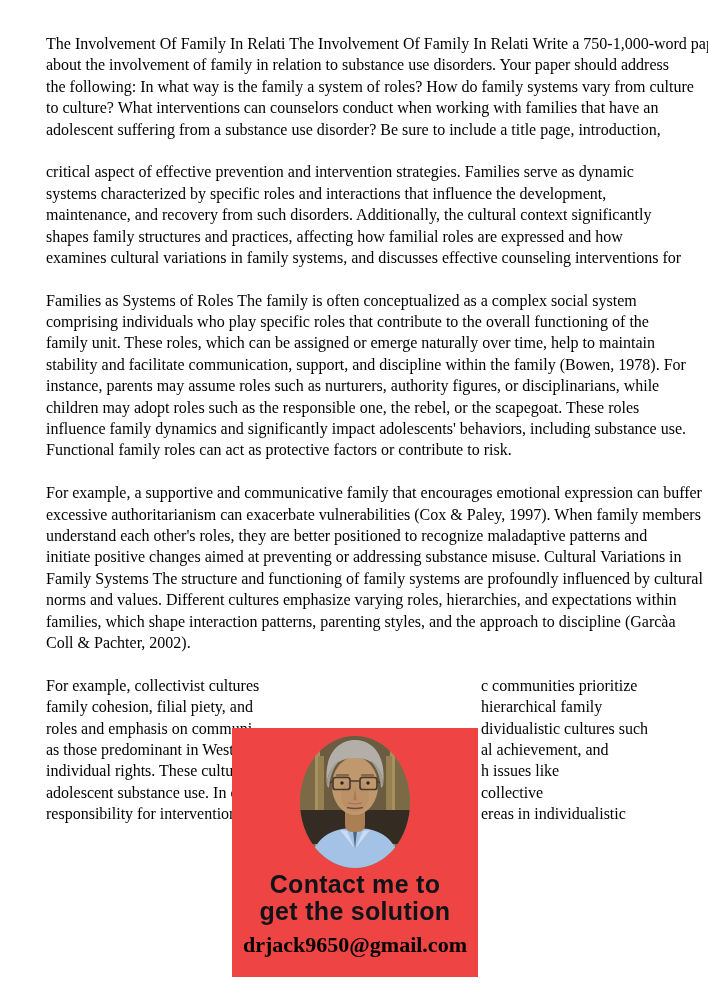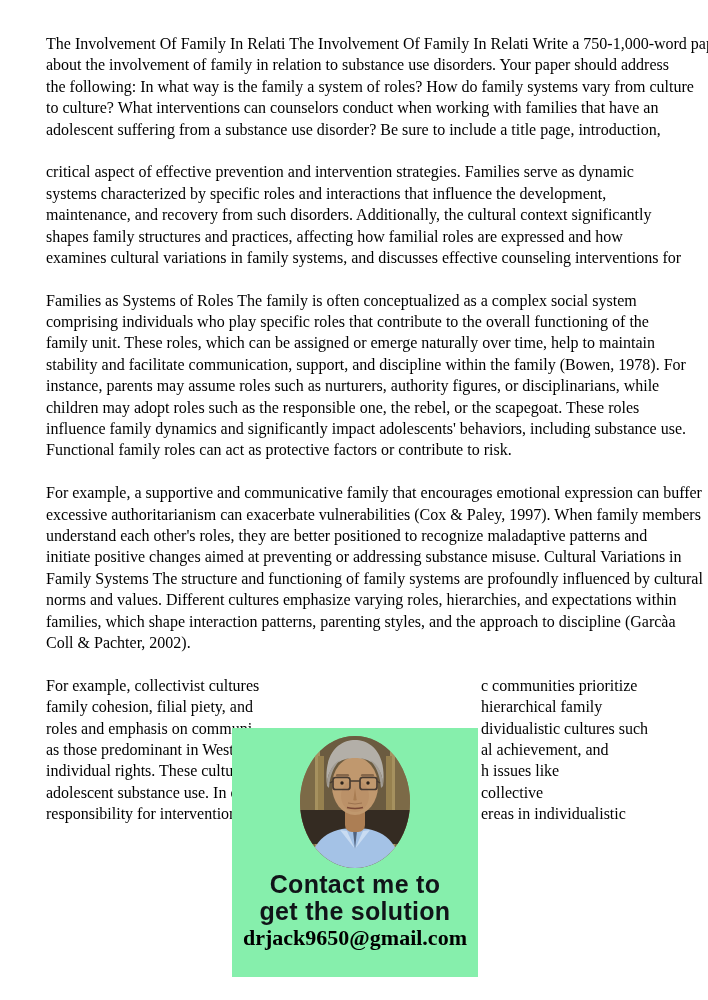--- a/index.html
+++ b/index.html
@@ -60,20 +60,21 @@
     margin-top: 3px;
     font-family: "Liberation Sans", sans-serif;
     font-weight: bold;
     font-size: 25px;
     line-height: 27px;
     color: #101418;
     text-align: center;
     letter-spacing: 0.3px;
   }
   .popup-email {
+    margin-top: 7px;
     font-family: "Liberation Serif", serif;
     font-weight: bold;
     font-size: 22px;
     color: #000000;
     text-align: center;
   }
 </style>
 </head>
 <body style="background: rgb(255, 255, 255);">
 
@@ -116,21 +117,21 @@
       <div class="line"><span>For example, collectivist cultures</span><span class="frag-right">c communities prioritize</span></div>
       <div class="line"><span>family cohesion, filial piety, and</span><span class="frag-right">hierarchical family</span></div>
       <div class="line"><span>roles and emphasis on communi</span><span class="frag-right">dividualistic cultures such</span></div>
       <div class="line"><span>as those predominant in Western</span><span class="frag-right">al achievement, and</span></div>
       <div class="line"><span>individual rights. These cultural</span><span class="frag-right">h issues like</span></div>
       <div class="line"><span>adolescent substance use. In col</span><span class="frag-right">collective</span></div>
       <div class="line"><span>responsibility for intervention, c</span><span class="frag-right">ereas in individualistic</span></div>
     </div>
   </div>
 
-<div class="popup" style="background: #86efac;">
+<div class="popup" style="background: #ef4444;">
   <svg class="photo" viewBox="0 0 110 132" xmlns="http://www.w3.org/2000/svg">
     <defs>
       <clipPath id="oval">
           <ellipse cx="55" cy="66" rx="55" ry="66"></ellipse>
         </clipPath>
     </defs>
     <g clip-path="url(#oval)">
       <rect width="110" height="132" fill="#8f7d58"></rect>
       <rect x="0" width="15" height="132" fill="#7c6a47"></rect>
       <rect x="95" width="15" height="132" fill="#7c6a47"></rect>

